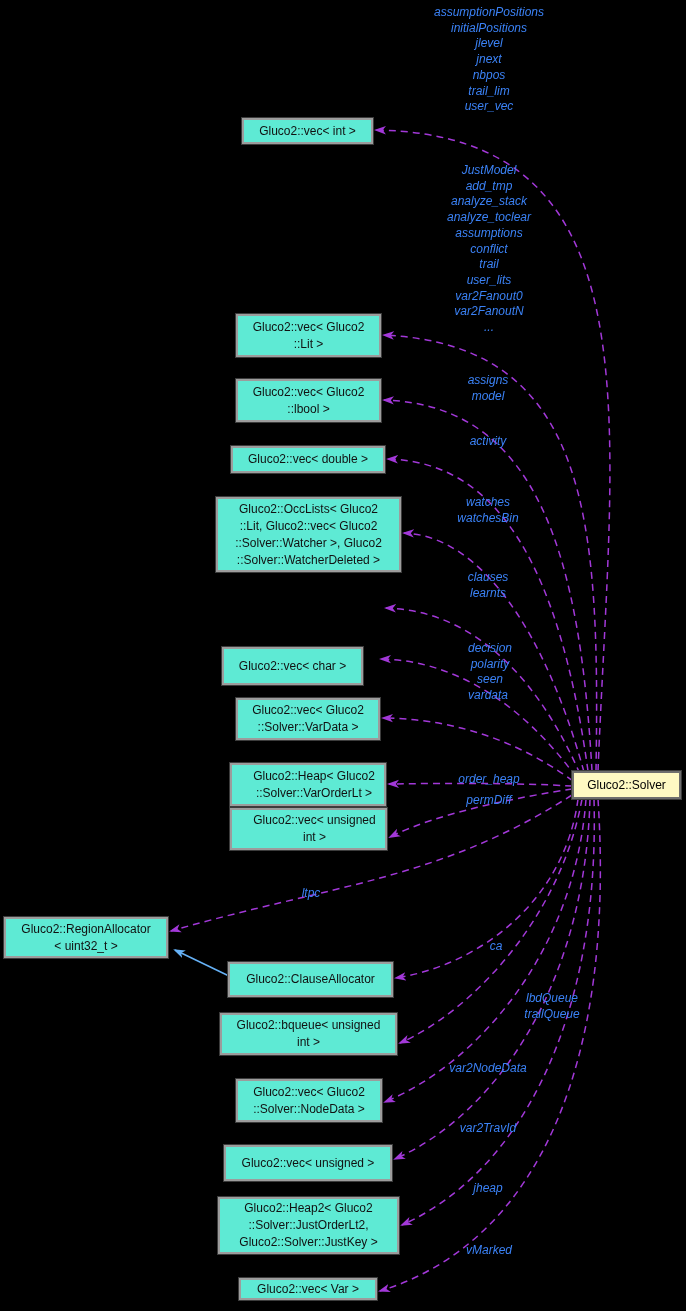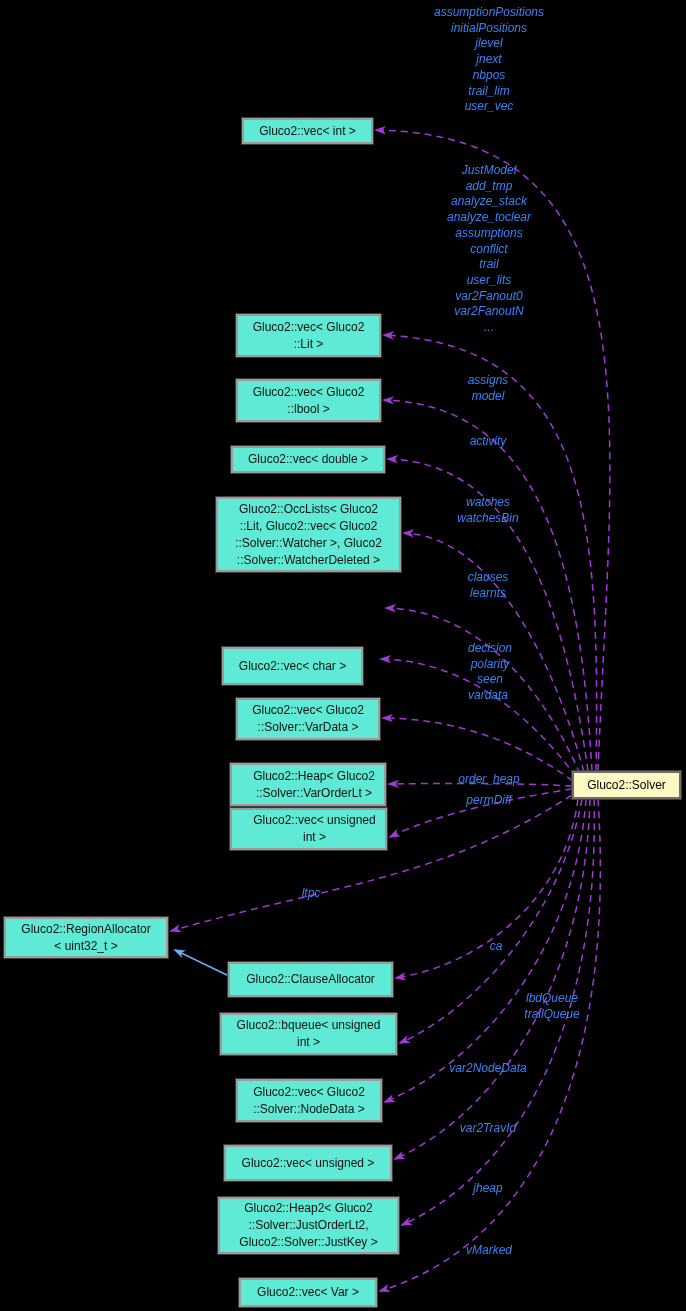--- a/index.html
+++ b/index.html
@@ -80,21 +80,21 @@
 &lt; uint32_t &gt;</div>
   <div class="node" style="left:228px;top:962px;width:165px;height:35px;">Gluco2::ClauseAllocator</div>
   <div class="node" style="left:220px;top:1013px;width:177px;height:42px;">Gluco2::bqueue&lt; unsigned
 int &gt;</div>
   <div class="node" style="left:236px;top:1079px;width:146px;height:43px;">Gluco2::vec&lt; Gluco2
 ::Solver::NodeData &gt;</div>
   <div class="node" style="left:224px;top:1145px;width:168px;height:36px;">Gluco2::vec&lt; unsigned &gt;</div>
   <div class="node" style="left:218px;top:1197px;width:181px;height:57px;">Gluco2::Heap2&lt; Gluco2
 ::Solver::JustOrderLt2,
 Gluco2::Solver::JustKey &gt;</div>
-  <div class="node" style="left:239px;top:1278px;width:138px;height:29px;">Gluco2::vec&lt; Var &gt;</div>
+  <div class="node" style="left:239px;top:1278px;width:138px;height:22px;">Gluco2::vec&lt; Var &gt;</div>
   <div class="node focus" style="left:572px;top:771px;width:109px;height:28px;">Gluco2::Solver</div>
 
   <div class="edge-label" style="left:489px;top:5px;">assumptionPositions
 initialPositions
 jlevel
 jnext
 nbpos
 trail_lim
 user_vec</div>
   <div class="edge-label" style="left:489px;top:163px;">JustModel

